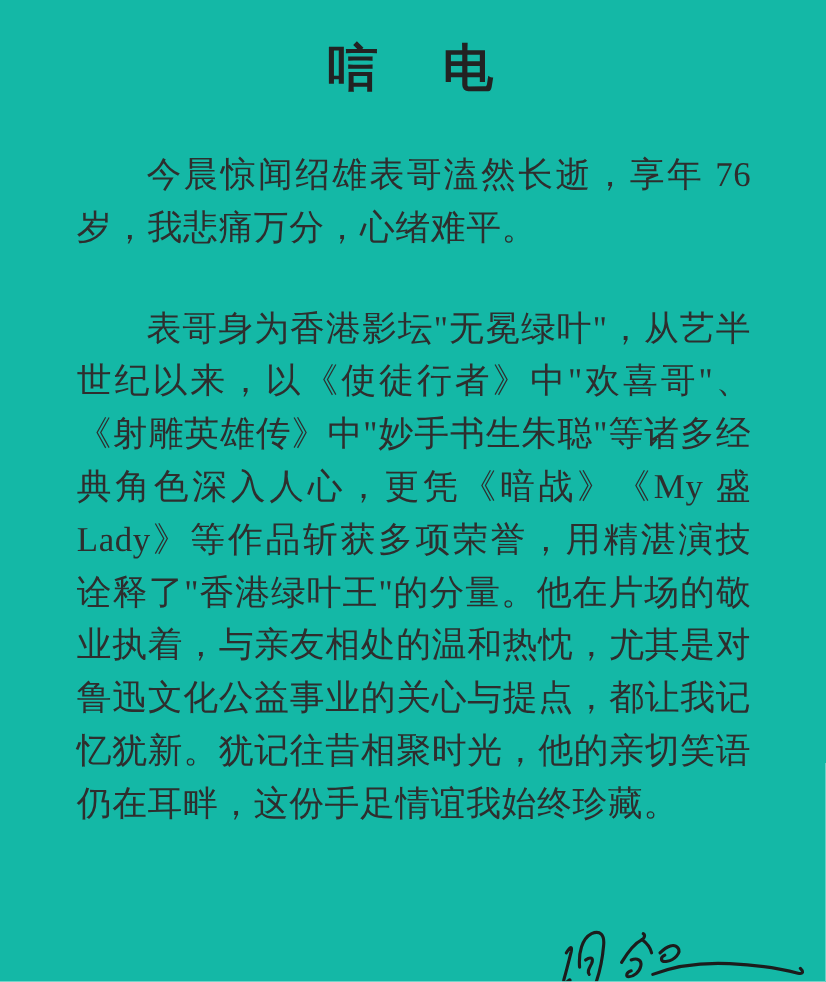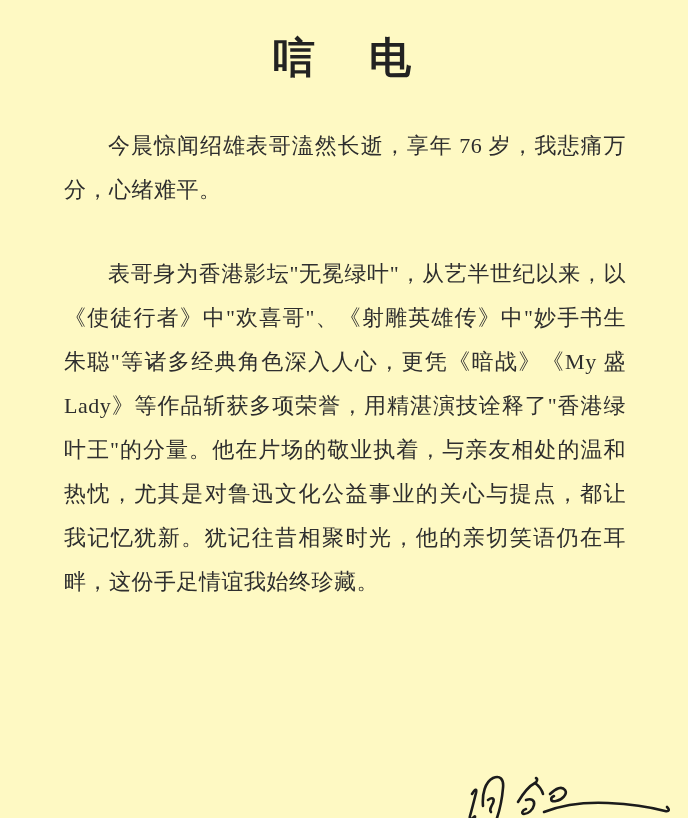--- a/index.html
+++ b/index.html
@@ -10,21 +10,21 @@
     overflow: hidden;
   }
   body {
     background: #fbfbfb;
     font-family: "Liberation Serif", "DejaVu Serif", serif;
   }
   .page {
     position: relative;
     width: 688px;
     height: 818px;
-    background: #fef9c3;
+    background: #14b8a6;
     box-sizing: border-box;
     padding: 24px 62px 0 64px;
     color: #2e2e2e;
     overflow: hidden;
   }
   .title {
     margin: 8px 0 0 0;
     text-align: center;
     font-size: 42px;
     font-weight: 600;
@@ -34,21 +34,21 @@
   }
   .salutation {
     margin-top: 58px;
     font-size: 27px;
     line-height: 40px;
     color: #2e2e2e;
   }
   .body-text p {
     margin: 0;
     margin-top: 40px;
-    font-size: 22px;
+    font-size: 29px;
     line-height: 44px;
     text-align: justify;
     text-indent: 2em;
     color: #2e2e2e;
     letter-spacing: 0.5px;
   }
   .signature-wrap {
     position: absolute;
     left: 458px;
     top: 770px;

